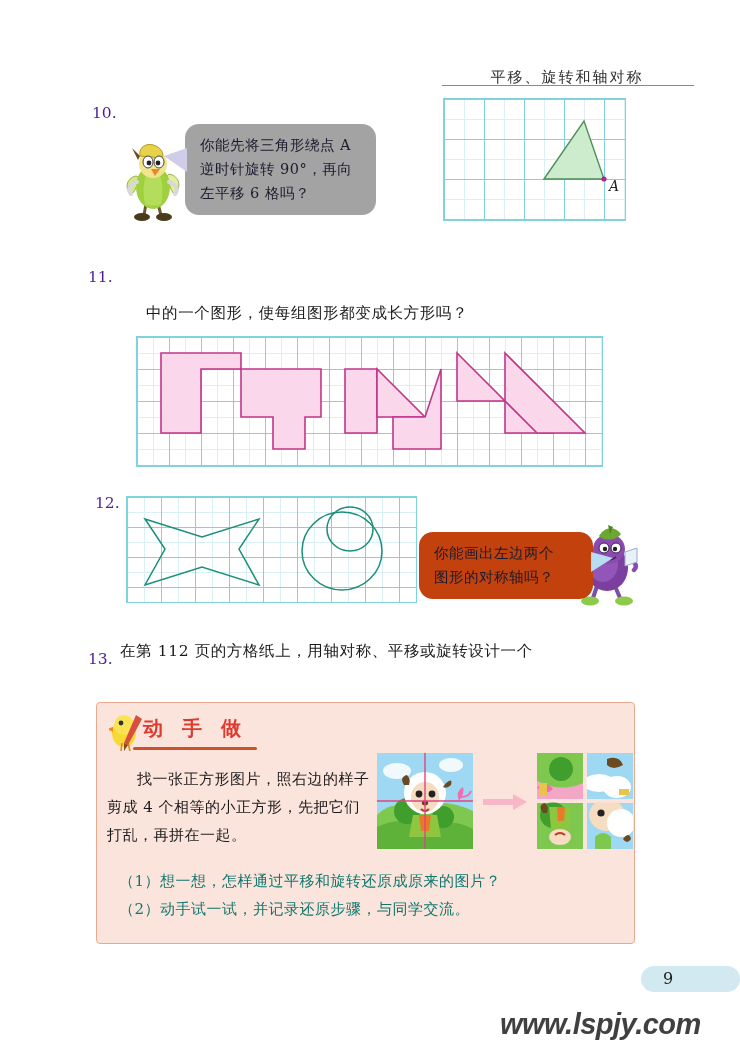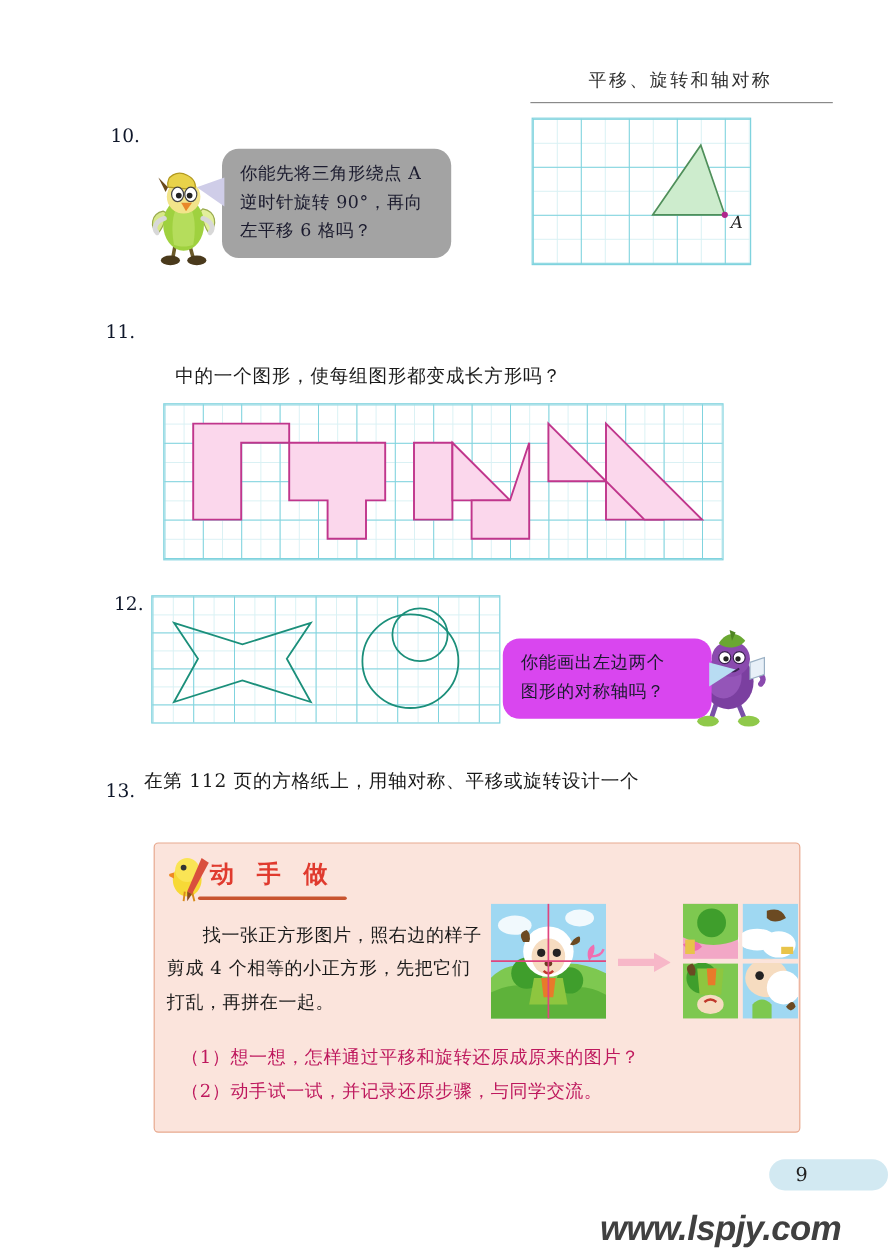--- a/index.html
+++ b/index.html
@@ -15,29 +15,30 @@
 
   
   .header{
     position:absolute;left:442px;top:58px;width:250px;
     text-align:center;
   }
   .header-title{
     font-size:15px;letter-spacing:2px;color:#303030;
     font-family:"DejaVu Serif",serif;
     white-space:nowrap;
+    margin-top:10px;
   }
   .header-rule{
     position:absolute;left:442px;top:85px;width:252px;height:1px;
     background:#8a8a8a;
   }
 
   
   .qnum{
-    position:absolute;font-size:15.5px;color:#0f172a;
+    position:absolute;font-size:15.5px;color:#4c1d95;
     font-family:"DejaVu Serif",serif;
   }
   .qtext{
     position:absolute;font-size:15.5px;line-height:30px;color:#1a1a1a;
     font-family:"DejaVu Serif",serif;
     letter-spacing:0.6px;
     white-space:nowrap;
   }
 
   
@@ -87,37 +88,36 @@
   }
   .bubble-10:after{
     content:"";position:absolute;left:-21px;top:24px;
     width:0;height:0;
     border-top:8px solid transparent;
     border-bottom:16px solid transparent;
     border-right:23px solid #cfcde8;
   }
   .bubble-12{
     left:419px;top:532px;width:146px;
-    background:#d946ef;
+    background:#c2410c;
   }
   .bubble-12:after{
     content:"";position:absolute;right:-20px;top:20px;
     width:0;height:0;
     border-top:6px solid transparent;
     border-bottom:14px solid transparent;
     border-left:22px solid #b8dcf2;
   }
 
   
   .activity{
     position:absolute;left:96px;top:702px;width:537px;height:240px;
     background:#fbe4dc;
     border:1px solid #e8a98f;
     border-radius:4px;
-    margin-left:32px;
   }
   .activity-title{
     position:absolute;left:46px;top:12px;
     font-size:20px;font-weight:bold;color:#e03a2e;
     letter-spacing:6px;
     font-family:"DejaVu Serif",serif;
   }
   .activity-underline{
     position:absolute;left:36px;top:44px;width:124px;height:3px;
     background:#c8542f;border-radius:2px;
@@ -125,21 +125,21 @@
   .activity-body{
     position:absolute;left:10px;top:62px;width:268px;
     font-size:15px;line-height:28px;
     letter-spacing:0.5px;
     font-family:"DejaVu Serif",serif;color:#1a1a1a;
     text-indent:30px;
   }
   .activity-item{
     position:absolute;font-size:15px;line-height:28px;
     letter-spacing:0.5px;
-    font-family:"DejaVu Serif",serif;color:#be185d;
+    font-family:"DejaVu Serif",serif;color:#0f766e;
     white-space:nowrap;
   }
 
   
   .pic{
     position:absolute;overflow:hidden;
   }
   .pic svg{display:block;}
 
   

